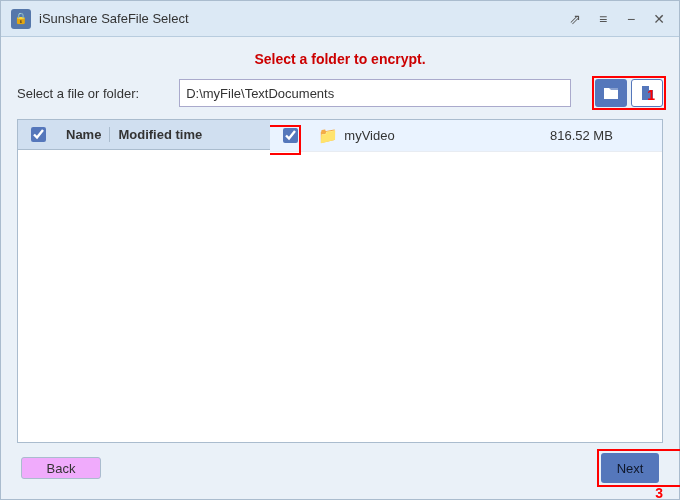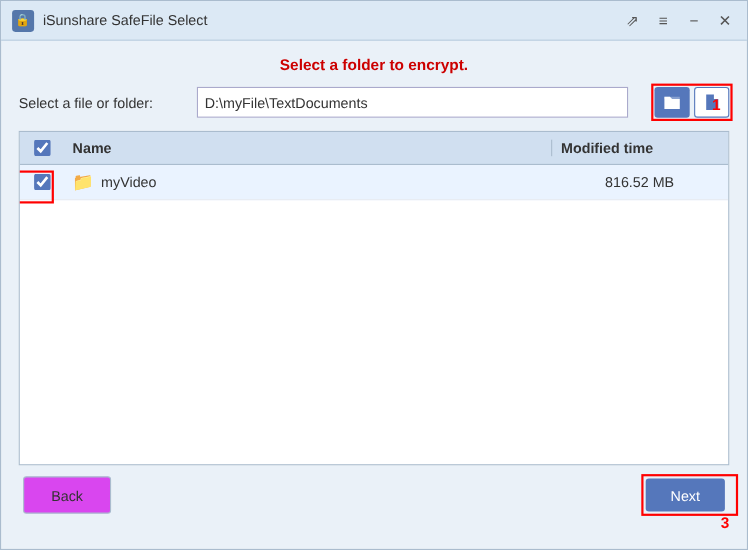--- a/index.html
+++ b/index.html
@@ -59,21 +59,21 @@
       display: flex;
       align-items: center;
       justify-content: center;
       color: #555;
       font-size: 14px;
       cursor: pointer;
       border-radius: 2px;
     }
     .content {
       flex: 1;
-      padding: 14px 16px 26px 16px;
+      padding: 14px 16px 10px 16px;
       display: flex;
       flex-direction: column;
     }
     .instruction {
       text-align: center;
       color: #cc0000;
       font-weight: bold;
       font-size: 14px;
       margin-bottom: 12px;
     }
@@ -138,21 +138,21 @@
       height: 34px;
       border: 2px solid red;
       pointer-events: none;
     }
     .table-container {
       flex: 1;
       border: 1px solid #aabcce;
       background: white;
       overflow: hidden;
       display: flex;
-      flex-direction: column;
+      flex-direction: row;
     }
     .table-header {
       display: flex;
       background: #d0dff0;
       border-bottom: 1px solid #aabcce;
       height: 30px;
       align-items: center;
     }
     .th-check {
       width: 40px;
@@ -240,40 +240,40 @@
     }
     .footer {
       display: flex;
       justify-content: space-between;
       align-items: center;
       padding: 10px 4px 6px 4px;
       flex-shrink: 0;
     }
     .back-btn {
       width: 80px;
-      height: 34px;
-      background: #d946ef;
+      height: 22px;
+      background: #f0abfc;
       border: 1px solid #aabcce;
       border-radius: 3px;
       cursor: pointer;
       font-size: 13px;
       color: #333;
     }
     .next-area {
       position: relative;
     }
     .next-btn {
-      width: 72px;
+      width: 58px;
       height: 30px;
       background: #5577bb;
       border: none;
       border-radius: 3px;
       cursor: pointer;
       font-size: 13px;
-      color: #ffffff;
+      color: #0f172a;
       font-weight: 500;
     }
     .red-box-3 {
       position: absolute;
       top: -4px;
       left: -4px;
       width: 88px;
       height: 38px;
       border: 2px solid red;
       pointer-events: none;

